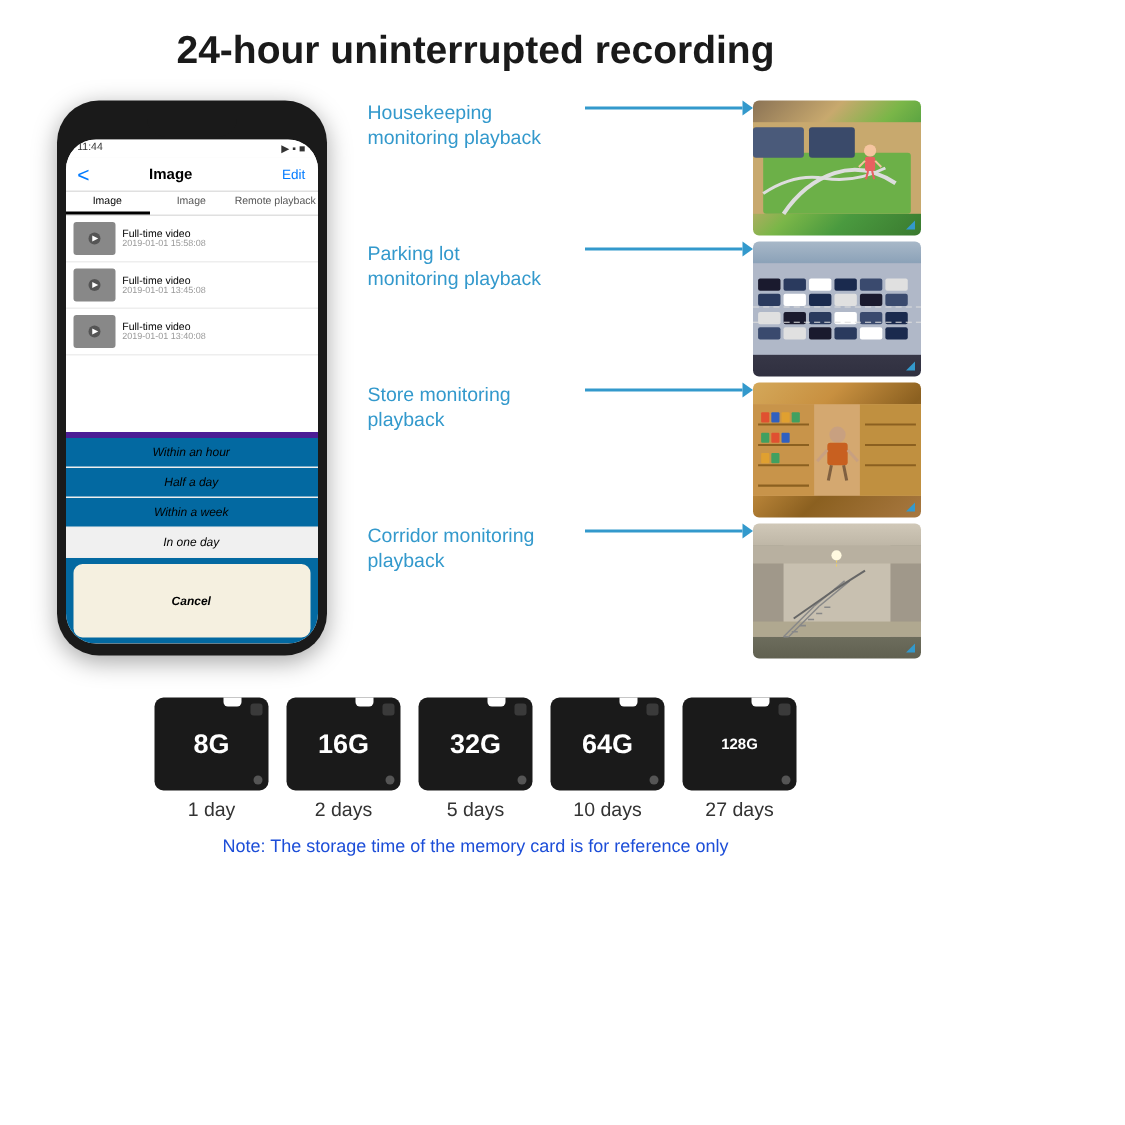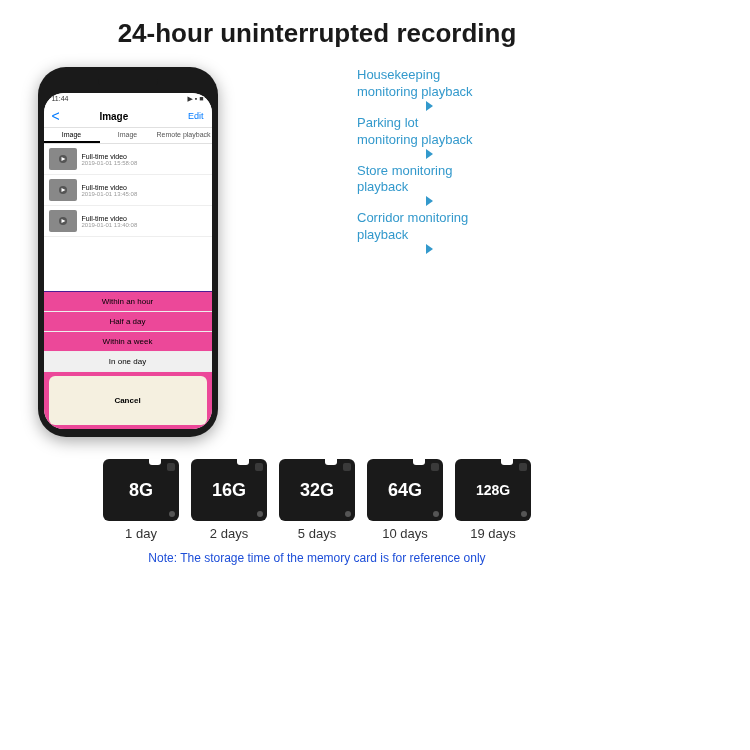--- a/index.html
+++ b/index.html
@@ -166,22 +166,23 @@
       font-size: 7px;
       color: #000;
     }
 
     .phone-video-time {
       font-size: 6px;
       color: #999;
     }
 
     .phone-dropdown {
-      background: #ec4899;
-      border-top: 1px solid #4c1d95;
+      background: #0369a1;
+      border-top: 4px solid #4c1d95;
+      font-style: italic;
     }
 
     .phone-dropdown-item {
       text-align: center;
       padding: 5px 0;
       font-size: 8px;
       color: #000;
       border-bottom: 1px solid #eee;
     }
 
@@ -203,22 +204,22 @@
     
     .right-side {
       flex: 1;
       display: flex;
       flex-direction: column;
       gap: 0;
     }
 
     .monitoring-item {
       display: flex;
-      flex-direction: column;
-      align-items: center;
+      flex-direction: row;
+      align-items: flex-start;
       margin-bottom: 4px;
     }
 
     .monitoring-label {
       width: 145px;
       flex-shrink: 0;
     }
 
     .monitoring-label-text {
       font-size: 13px;
@@ -641,26 +642,26 @@
           <svg style="position:absolute;bottom:3px;right:3px;width:8px;height:8px;" viewBox="0 0 8 8">
               <circle cx="4" cy="4" r="3" fill="#555"></circle>
             </svg>
         </div>
         <div class="sd-card-size">10 days</div>
       </div>
 
       <div class="sd-card-item">
         <div class="sd-card-icon">
           <div class="sd-card-notch"></div>
-          <span class="sd-card-label" style="font-size:14px;">128G</span>
+          <span class="sd-card-label" style="font-size:10px;">128G</span>
           <svg style="position:absolute;bottom:3px;right:3px;width:8px;height:8px;" viewBox="0 0 8 8">
               <circle cx="4" cy="4" r="3" fill="#555"></circle>
             </svg>
         </div>
-        <div class="sd-card-size">19 days</div>
+        <div class="sd-card-size">27 days</div>
       </div>
 
     </div>
 
     <div class="note-text">Note: The storage time of the memory card is for reference only</div>
   </div>
 
 </div>
 
 </body></html>

